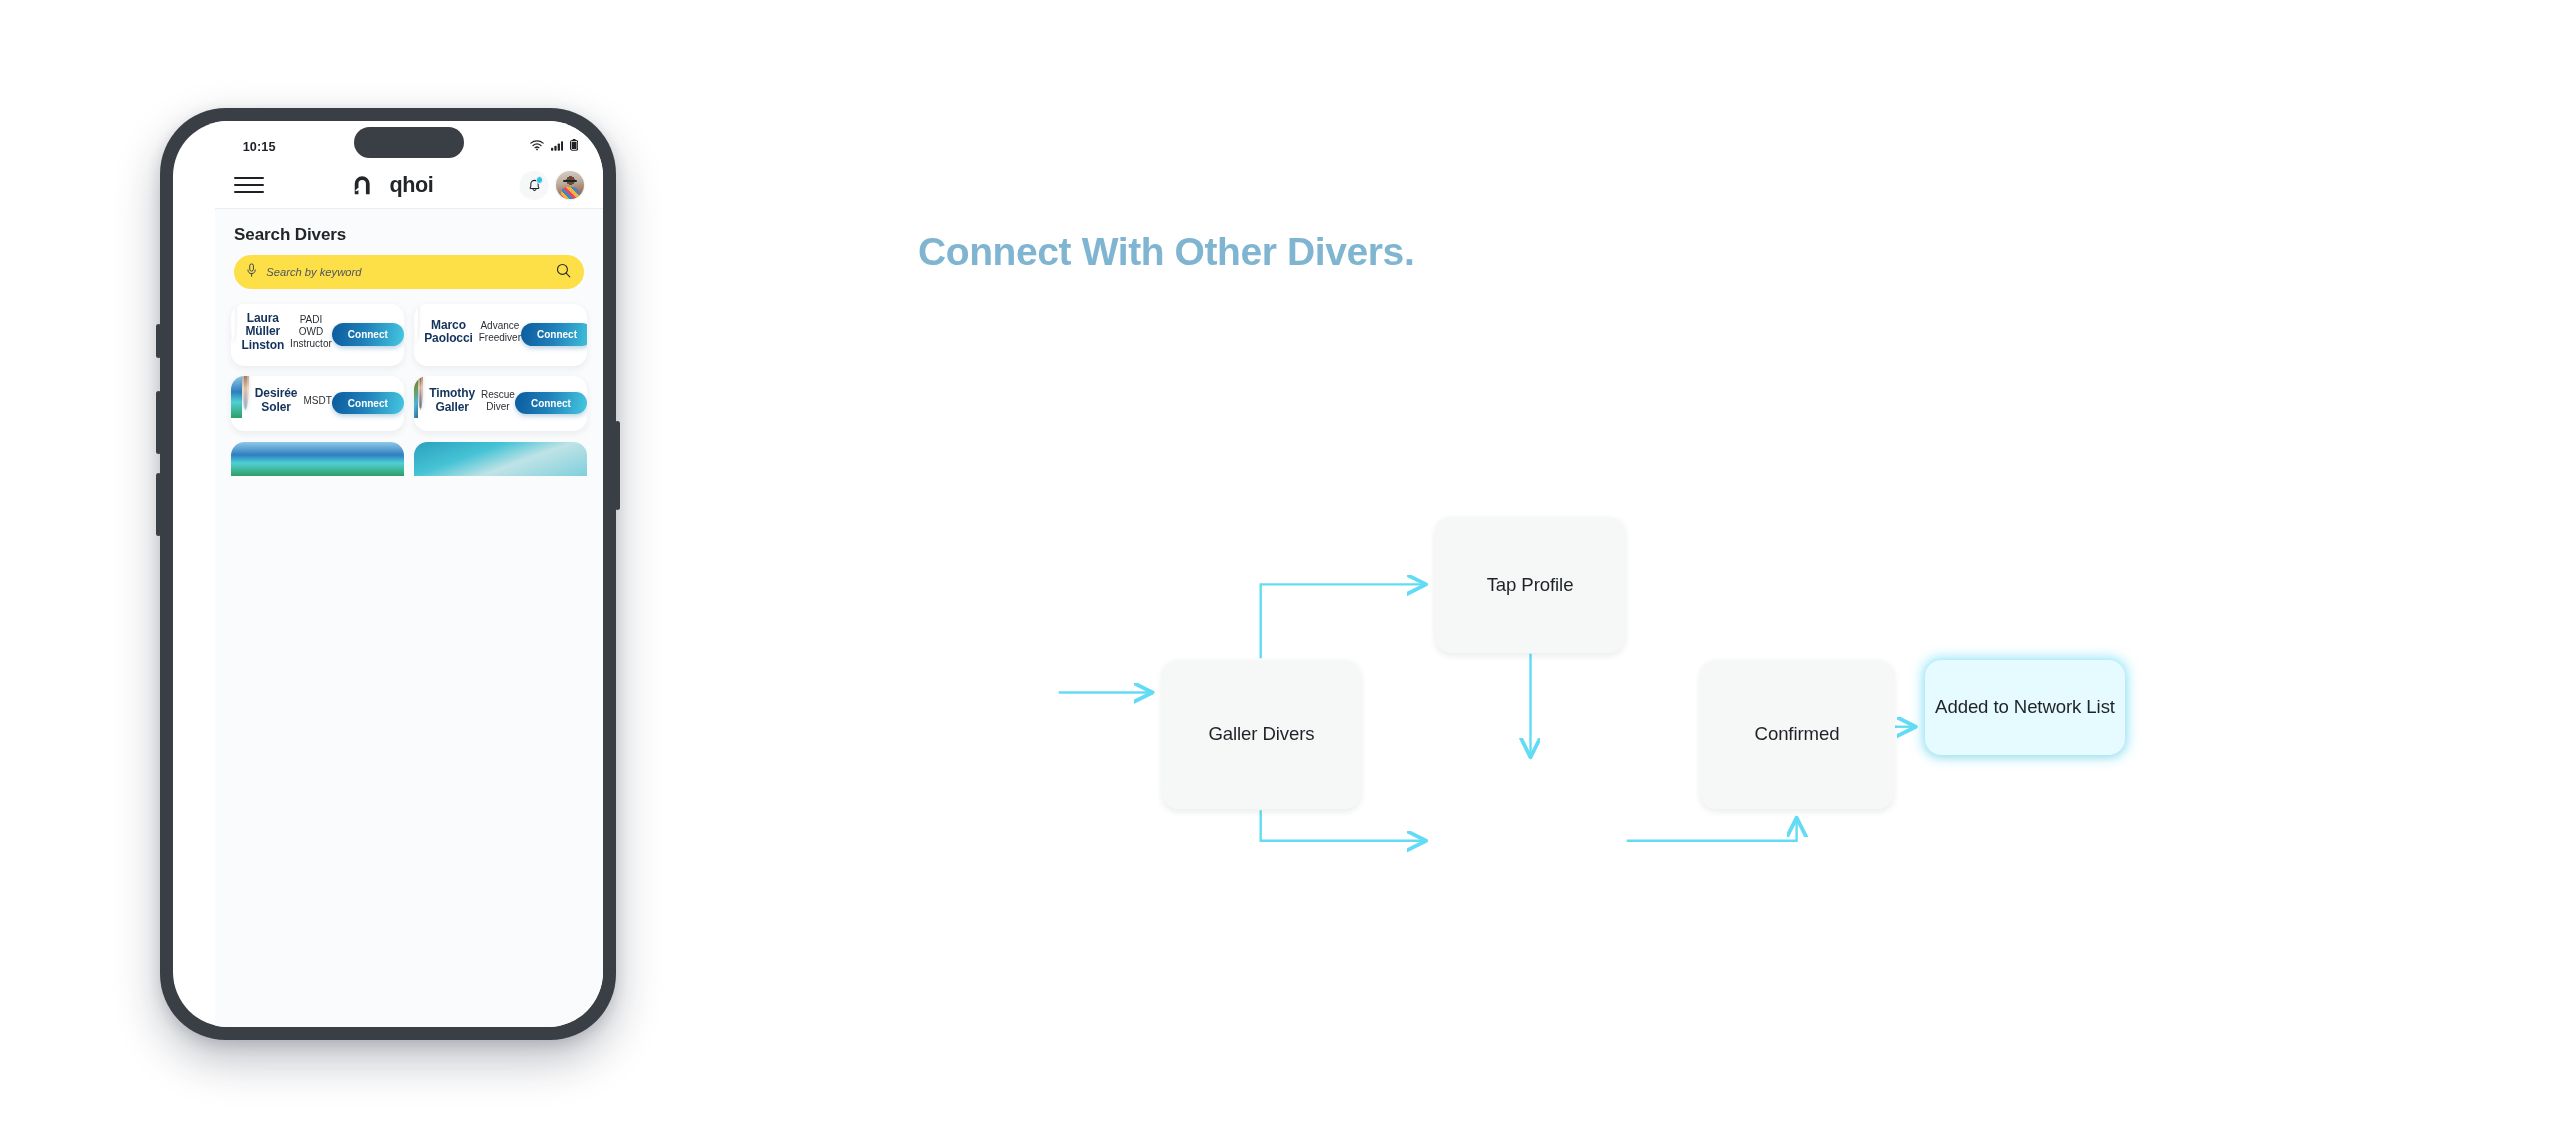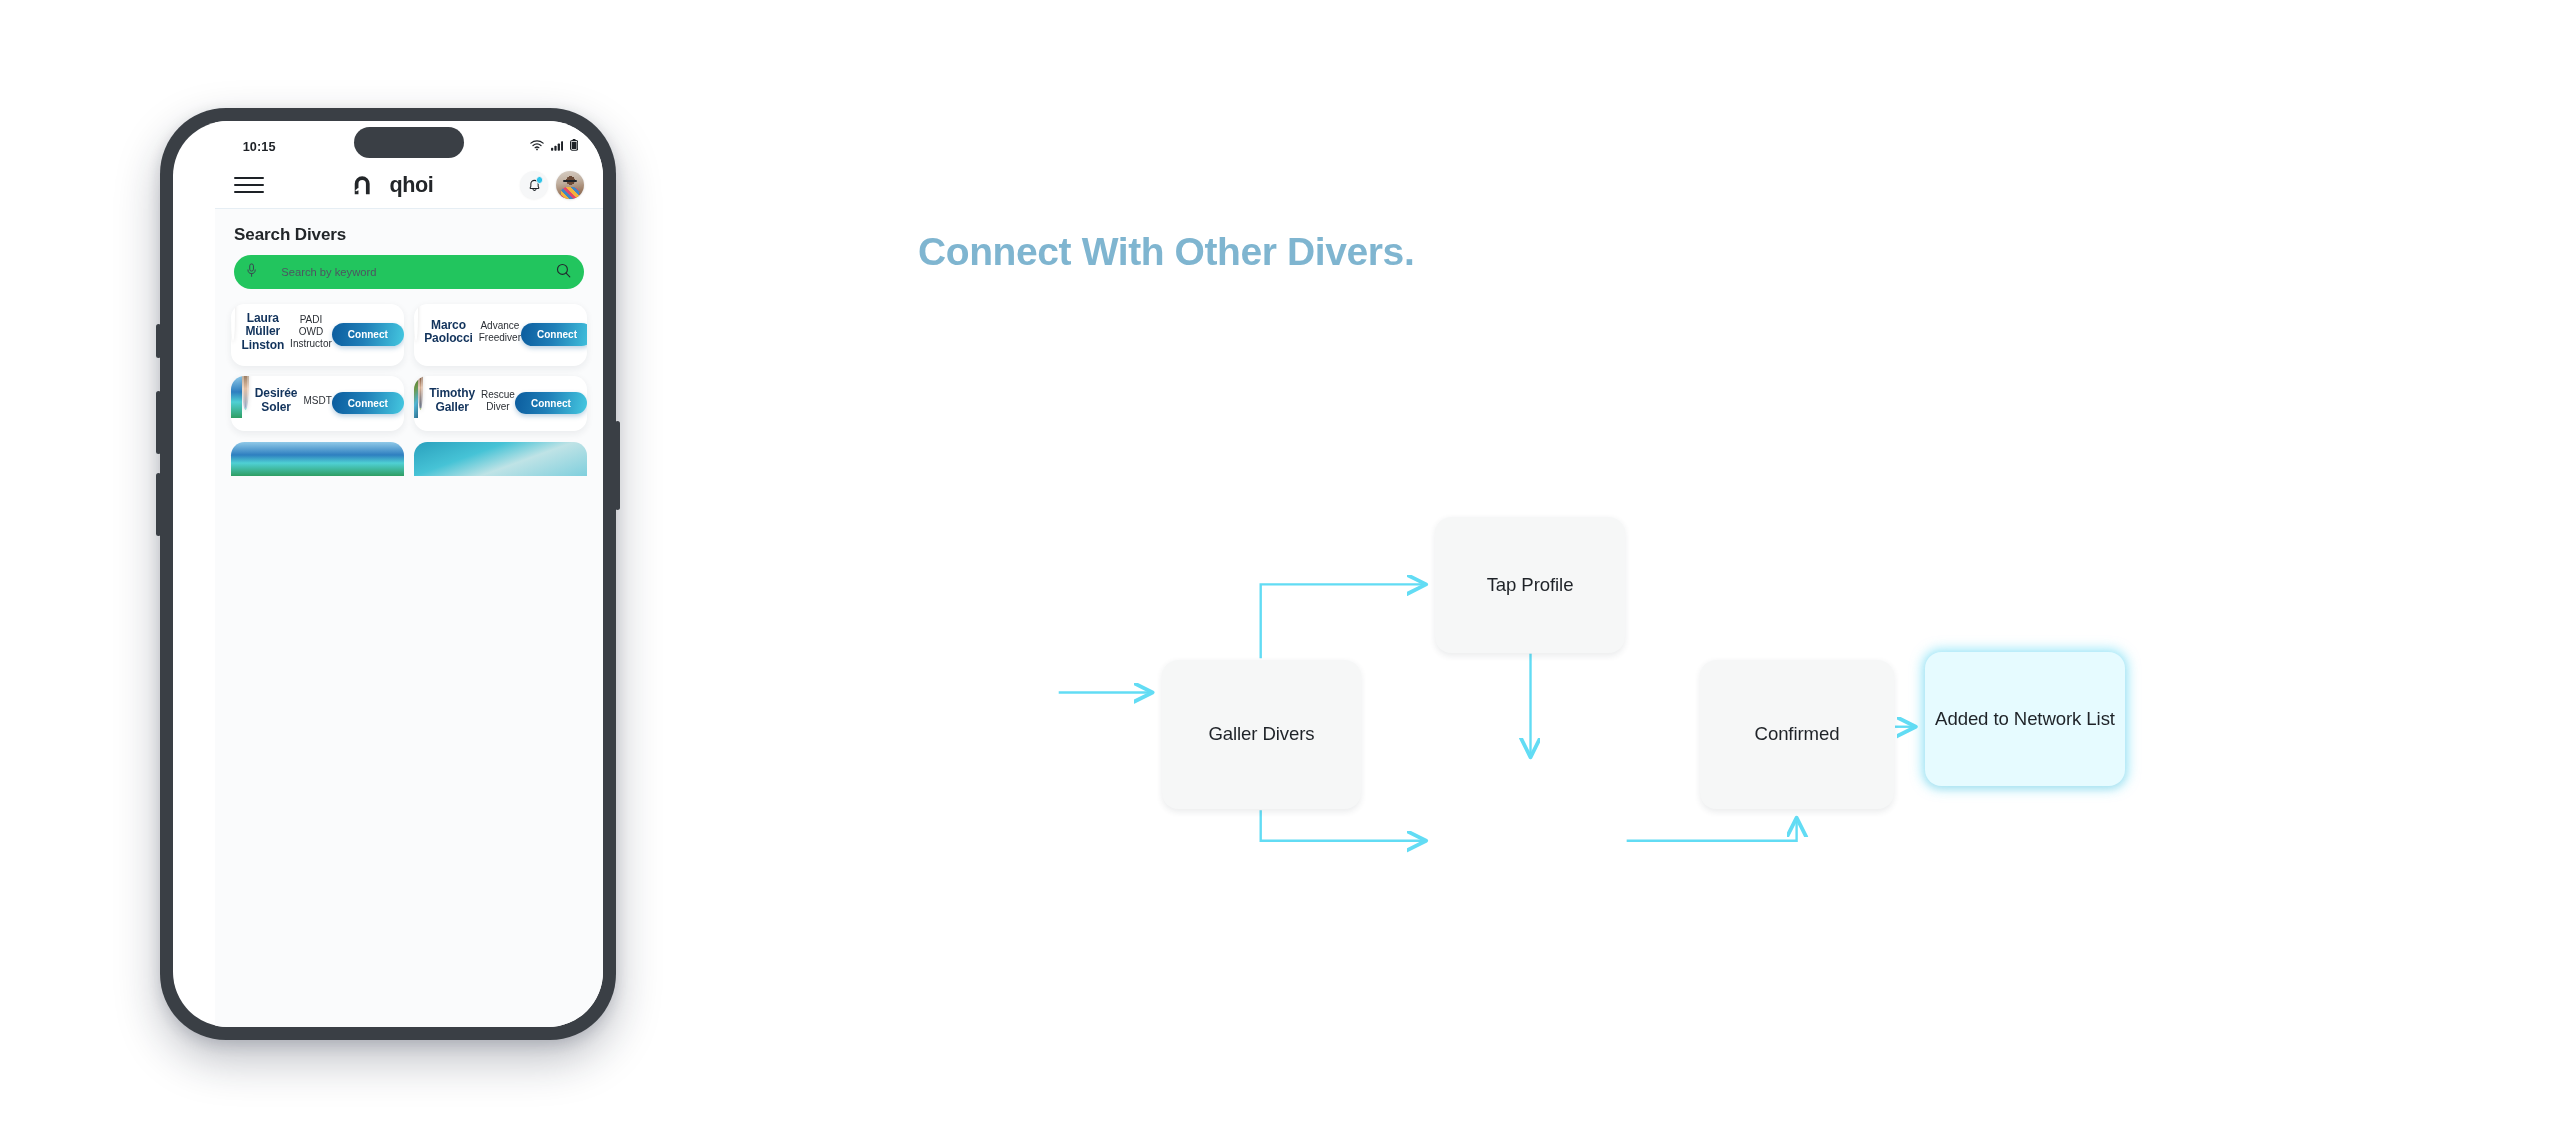--- a/index.html
+++ b/index.html
@@ -84,22 +84,22 @@
   }
   .avatar::before{
     content:""; position:absolute; left:26%; top:30%; width:48%; height:9%;
     background:#20242a; border-radius:2.2px; z-index:2;
   }
 
   
   .app-body{ background:#fafbfc; height:calc(100% - 88px); padding: 0 0 0 0; position:relative;}
   .section-title{ font-size:17px; font-weight:700; color:#222629; padding: 16.4px 0 10.4px 19.4px; letter-spacing:-0.1px;}
   .searchbar{
-    margin:0 19.4px; height:34px; background:#22c55e; border-radius:19.4px;
-    display:flex; align-items:center; padding: 0 13.4px 0 12px; gap:24px;
+    margin:0 19.4px; height:34px; background:#fde047; border-radius:19.4px;
+    display:flex; align-items:center; padding: 0 13.4px 0 12px; gap:9px;font-style:italic;
   }
   .search-ph{ flex:1; font-size:11.2px; color:#4d5561; }
 
   .cards{ margin-top:15px; padding: 0 16.4px; display:grid; grid-template-columns:1fr 1fr; gap:10.4px;}
   .card{
     background:#fff; border-radius:13.4px; overflow:hidden;
     box-shadow: 0 2.2px 7.5px rgba(25,40,60,.07);
     display:flex; flex-direction:row; align-items:center;
     padding-bottom:13.4px;
   }
@@ -161,21 +161,21 @@
   }
   .node.highlight{
     background:#e6fbff;
     box-shadow: 0 0 12px 2.2px rgba(80,215,245,.55), 0 2.2px 6.7px rgba(30,40,60,.08);
   }
   .n-menu    { left:0px;   top:138px; width:125px; height:125px; }
   .n-explore { left:230px; top:168px; width:199px; height:149px; }
   .n-tap     { left:503px; top:24.6px;  width:190px; height:136px; }
   .n-send    { left:503px; top:274px; width:190px; height:149px; }
   .n-confirm { left:768px;top:168px; width:194px; height:149px; }
-  .n-added   { left:993px;top:160px; width:200px; height:134px; }
+  .n-added   { left:993px;top:168px; width:200px; height:95px; }
 </style>
 </head>
 <body>
 
 <div class="page">
 
   <div class="phone-wrap">
     <div class="phone-frame"></div>
     <div class="btn-side left-a"></div>
     <div class="btn-side left-b"></div>

